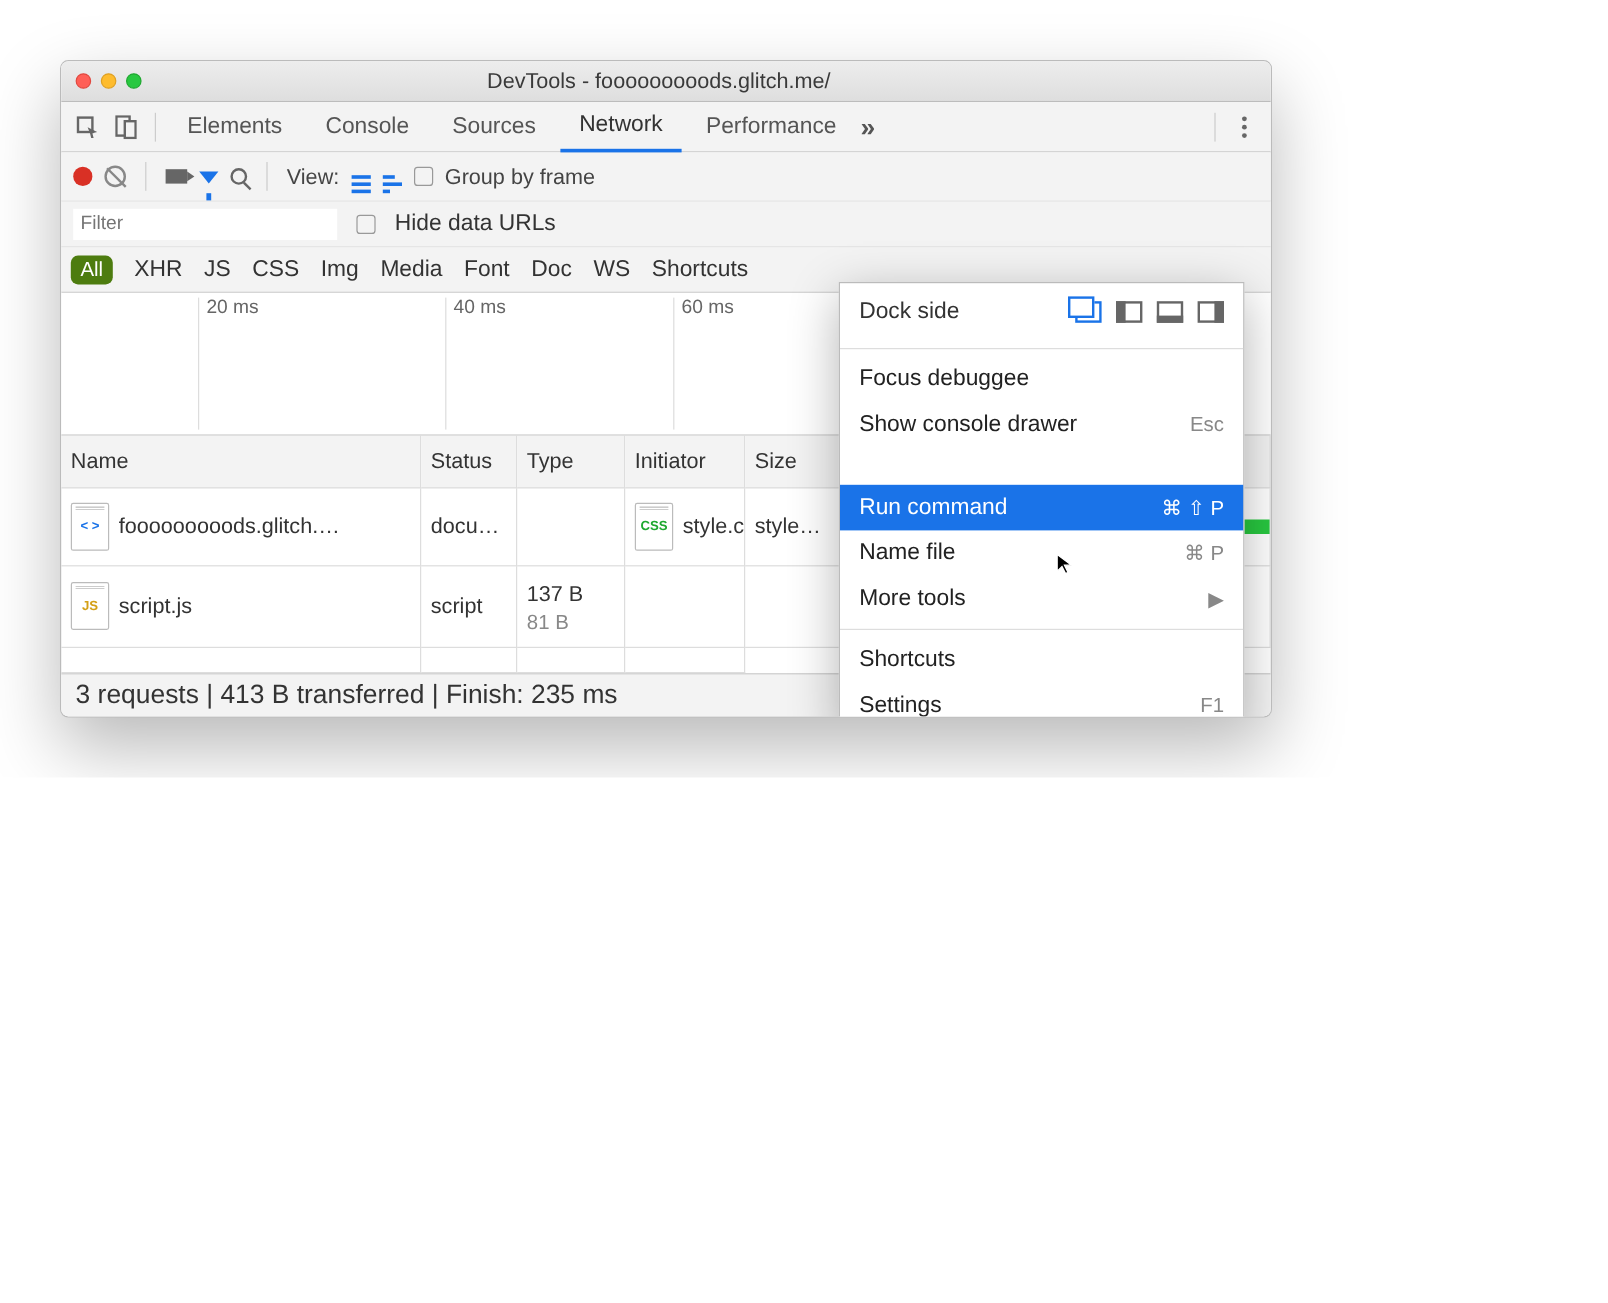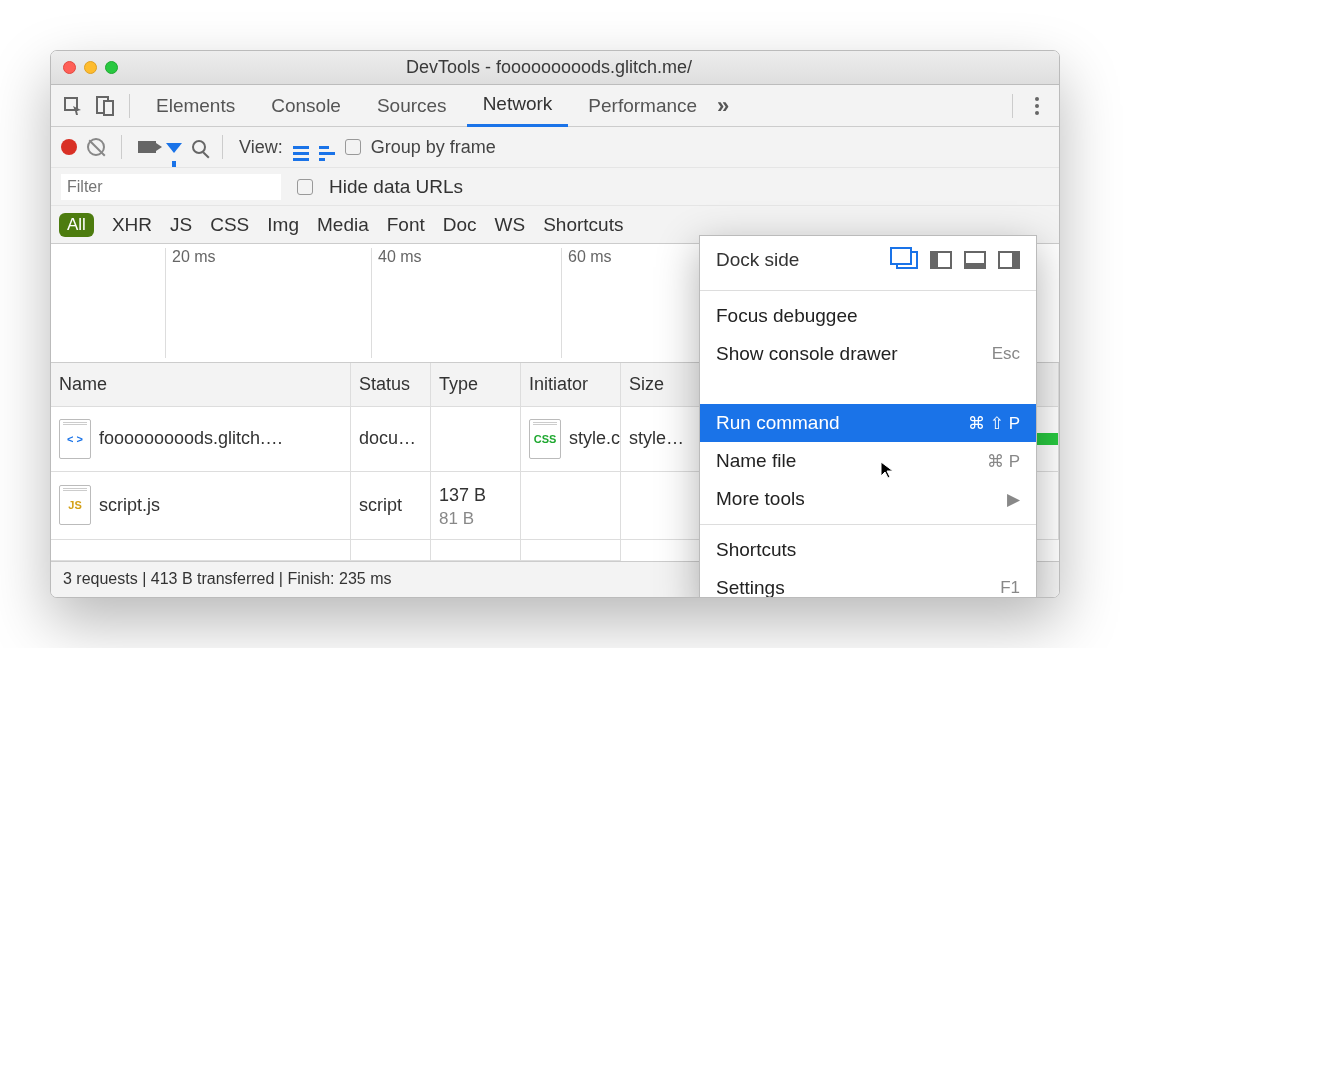--- a/index.html
+++ b/index.html
@@ -47,21 +47,21 @@
 .menu-row.highlight .short{ color:#fff;}
 .menu-sep{ height:1px; background:#ddd; margin:6px 0;}
 .dock-row{ height:48px; display:flex; align-items:center; padding:0 16px; gap:12px;}
 .dock-icon{width:22px;height:18px;border:2px solid #666;position:relative;}
 .dock-icon.left::before{content:"";position:absolute;left:-2px;top:-2px;bottom:-2px;width:8px;background:#666;}
 .dock-icon.bottom::before{content:"";position:absolute;left:-2px;right:-2px;bottom:-2px;height:6px;background:#666;}
 .dock-icon.right::before{content:"";position:absolute;right:-2px;top:-2px;bottom:-2px;width:8px;background:#666;}
 .dock-icon.undock{border-color:#1a73e8;}
 .dock-icon.undock::before{content:"";position:absolute;left:-8px;top:-6px;width:18px;height:14px;border:2px solid #1a73e8;background:#fff;}
 .cursor{position:absolute;width:20px;height:20px;top:375px;right:160px;z-index:200;}
-.statusbar{ height:36px; background:#f3f3f3; border-top:1px solid #ccc; display:flex; align-items:center; padding:0 12px; font-size:16px; color:#333;}
+.statusbar{ height:36px; background:#f3f3f3; border-top:1px solid #ccc; display:flex; align-items:center; padding:0 12px; font-size:22px; color:#333;}
 .container{position:relative;}
 .funnel-icon{display:inline-block;width:0;height:0;border-left:8px solid transparent;border-right:8px solid transparent;border-top:10px solid #1a73e8;position:relative;}
 .funnel-icon::after{content:"";position:absolute;left:-2px;top:8px;width:4px;height:6px;background:#1a73e8;}
 .search-icon{width:14px;height:14px;border:2px solid #666;border-radius:50%;position:relative;}
 .search-icon::after{content:"";position:absolute;width:8px;height:2px;background:#666;right:-6px;bottom:-4px;transform:rotate(45deg);}
 .cam-icon{width:18px;height:12px;background:#666;position:relative;}
 .cam-icon::after{content:"";position:absolute;right:-6px;top:2px;border-left:6px solid #666;border-top:4px solid transparent;border-bottom:4px solid transparent;}
 .list-icon{display:inline-flex;flex-direction:column;gap:3px;}
 .list-icon span{display:block;width:16px;height:3px;background:#1a73e8;}
 .chevrons{font-size:22px;font-weight:bold;color:#555;}

